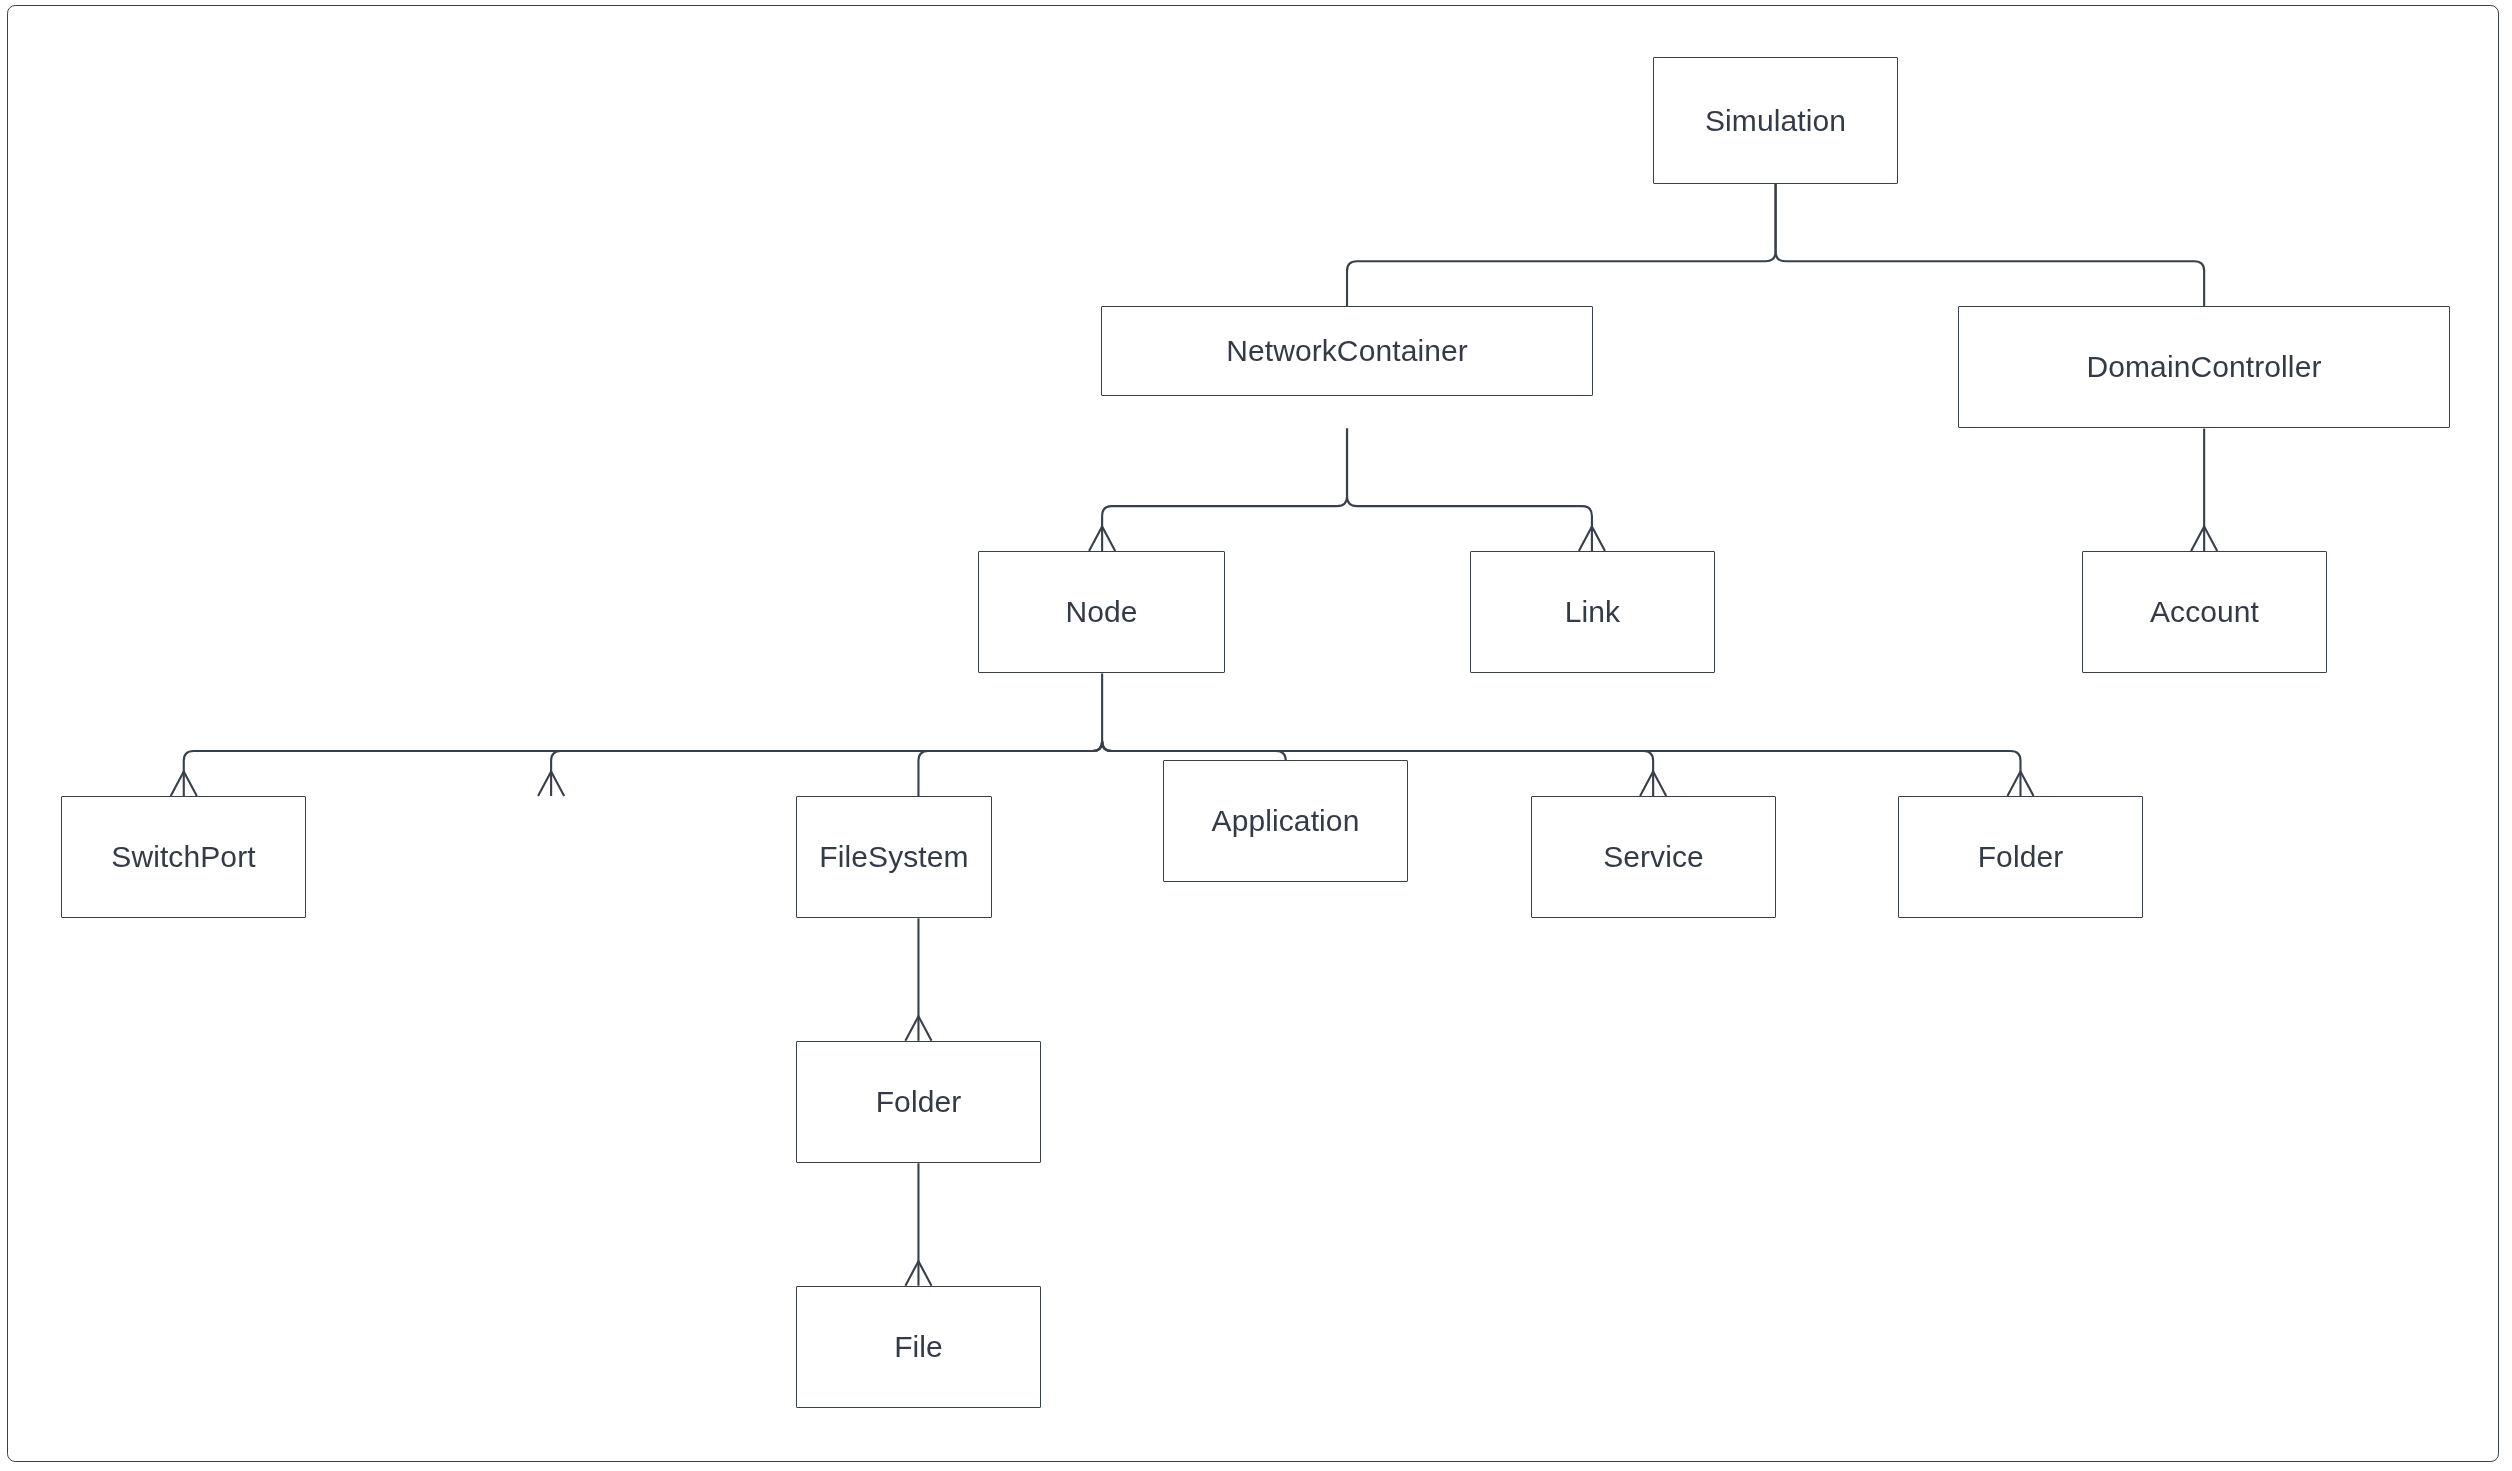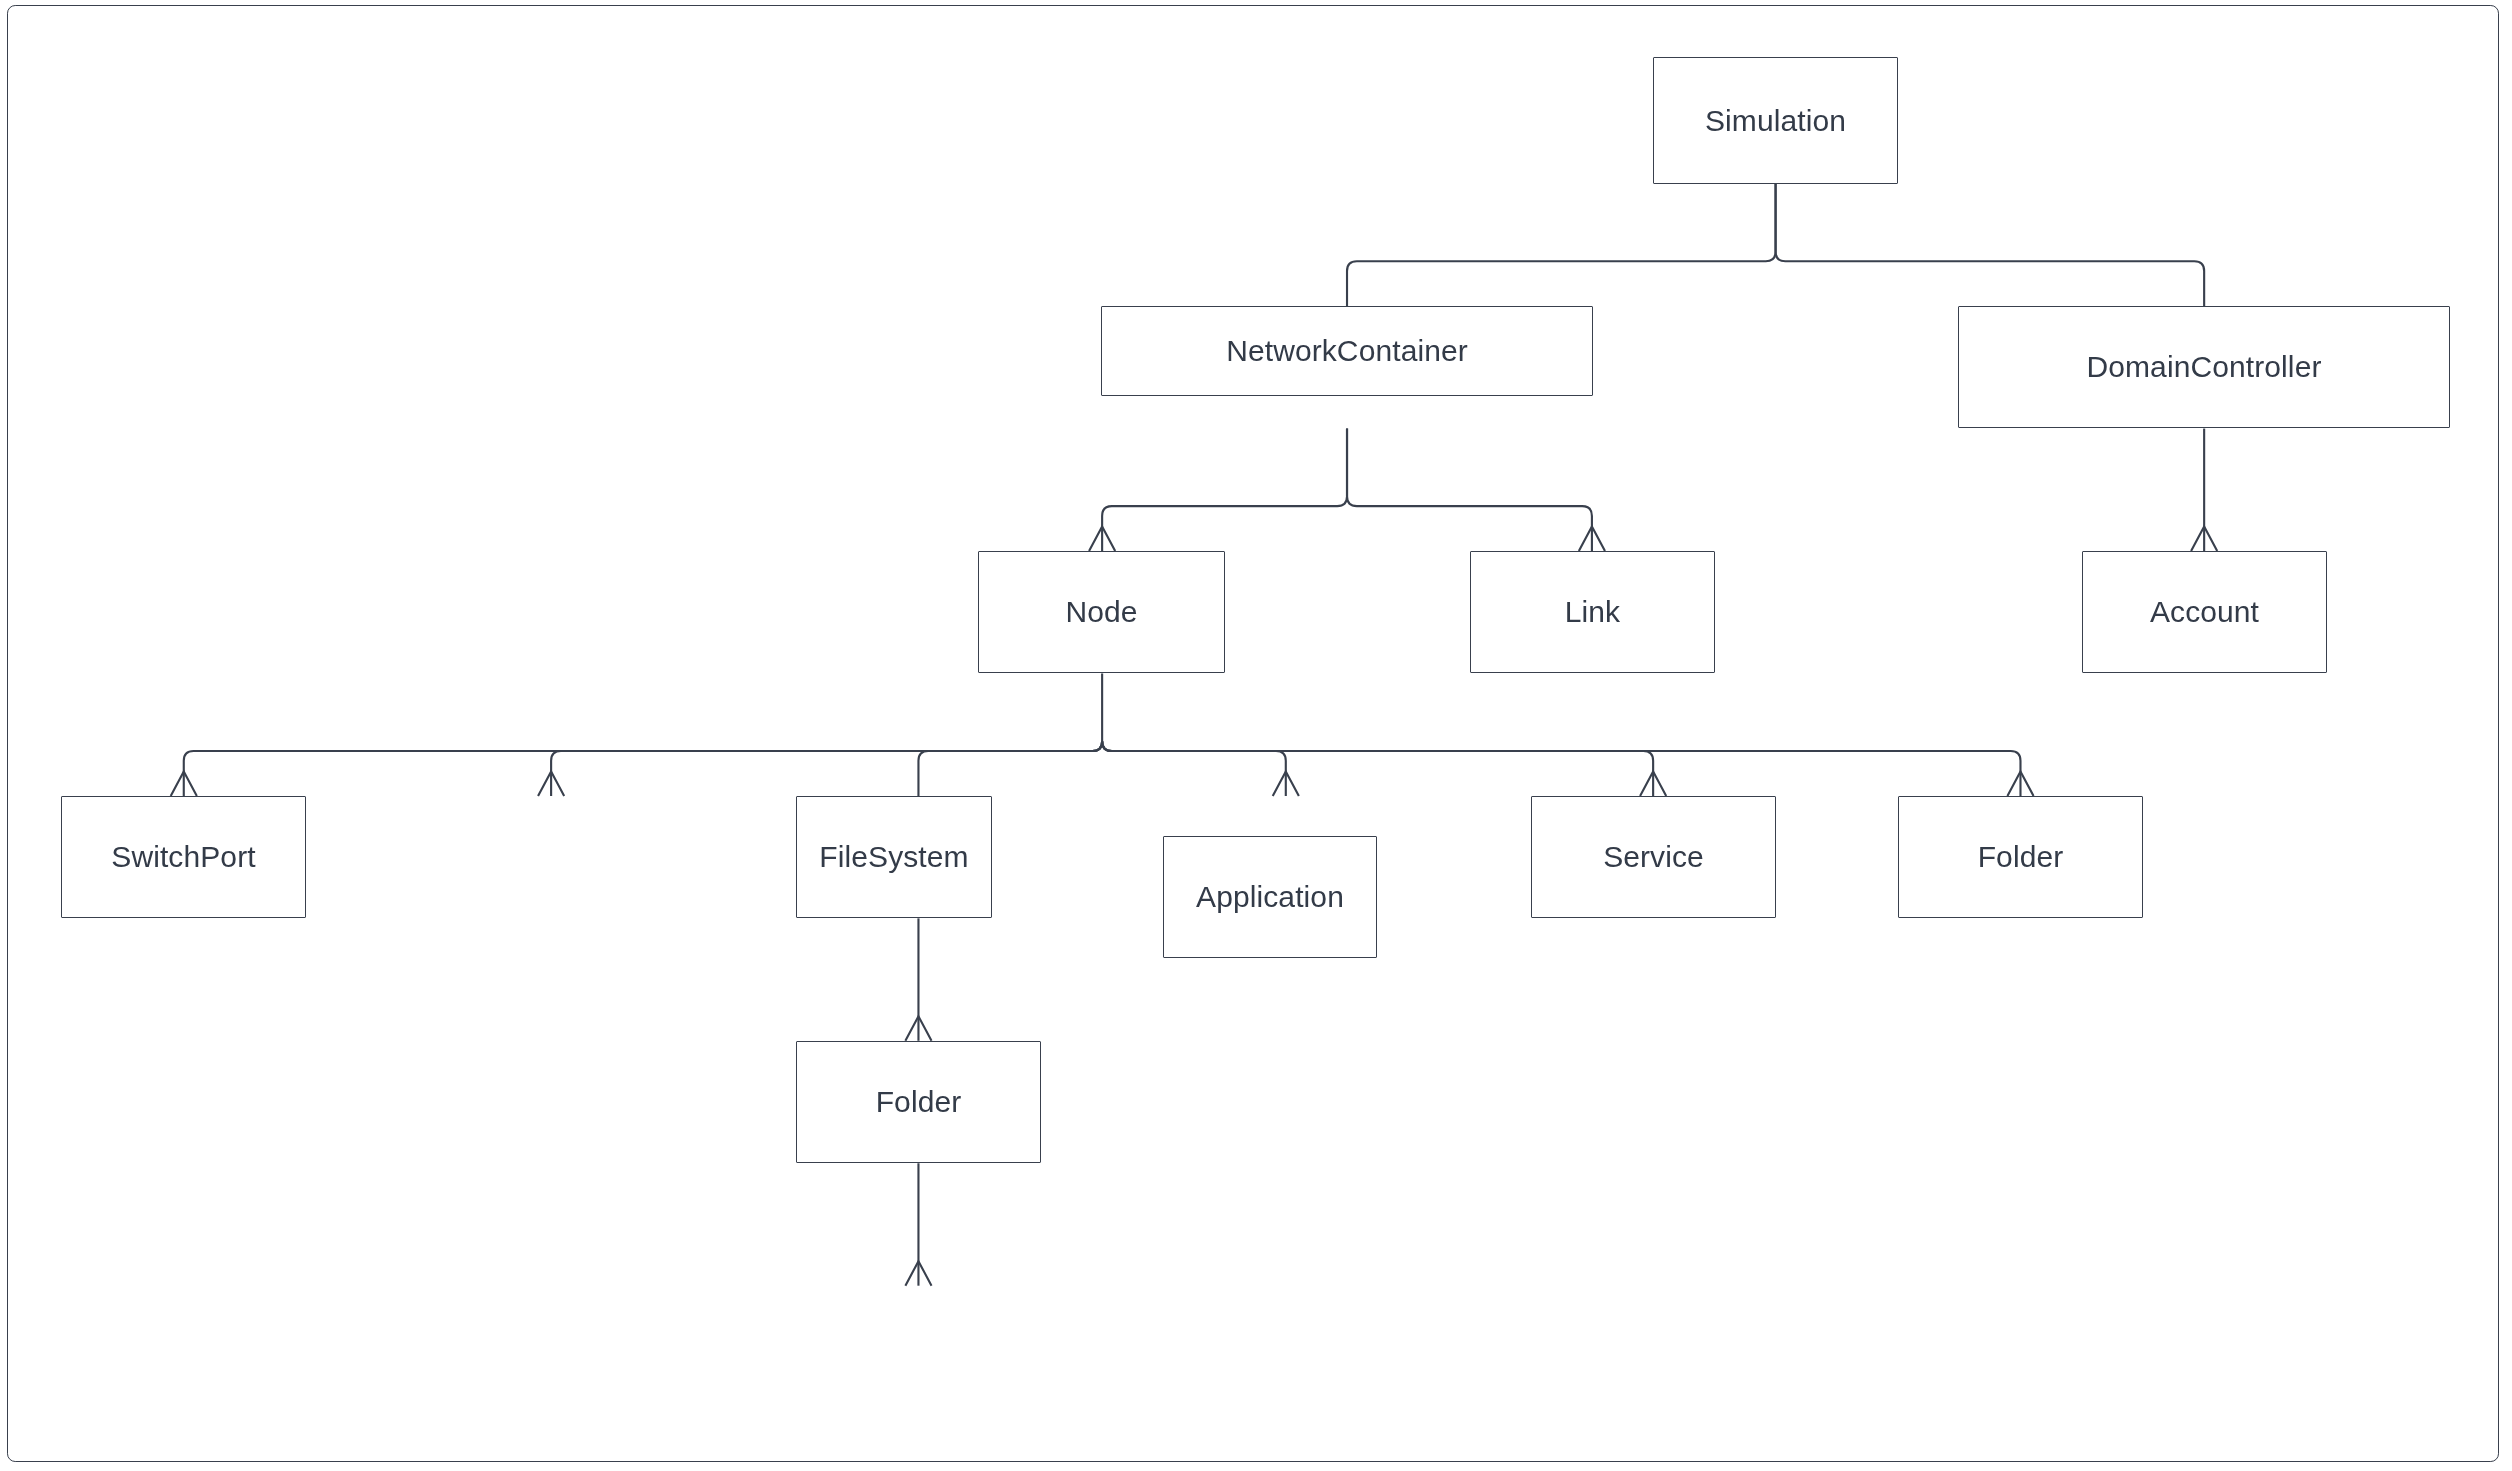--- a/index.html
+++ b/index.html
@@ -146,31 +146,34 @@
 
   <div class="class-node" style="left:61px; top:796px; width:245px; height:122px;">
     <span class="class-label">SwitchPort</span>
   </div>
 
 
   <div class="class-node" style="left:796px; top:796px; width:196px; height:122px;">
     <span class="class-label">FileSystem</span>
   </div>
 
-  <div class="class-node" style="left:1163px; top:836px; width:214px; height:122px;justify-content:center;">
+  <div class="class-node" style="left:1163px; top:760px; width:245px; height:122px;justify-content:center;">
     <span class="class-label">Application</span>
   </div>
 
   <div class="class-node" style="left:1531px; top:796px; width:245px; height:122px;">
     <span class="class-label">Service</span>
   </div>
 
   <div class="class-node" style="left:1898px; top:796px; width:245px; height:122px;">
     <span class="class-label">Folder</span>
   </div>
 
   <div class="class-node" style="left:796px; top:1041px; width:245px; height:122px;">
     <span class="class-label">Folder</span>
   </div>
 
+  <div class="class-node" style="left:796px; top:1286px; width:245px; height:122px;">
+    <span class="class-label">File</span>
+  </div>
 
 </div>
 
 
 </body></html>

